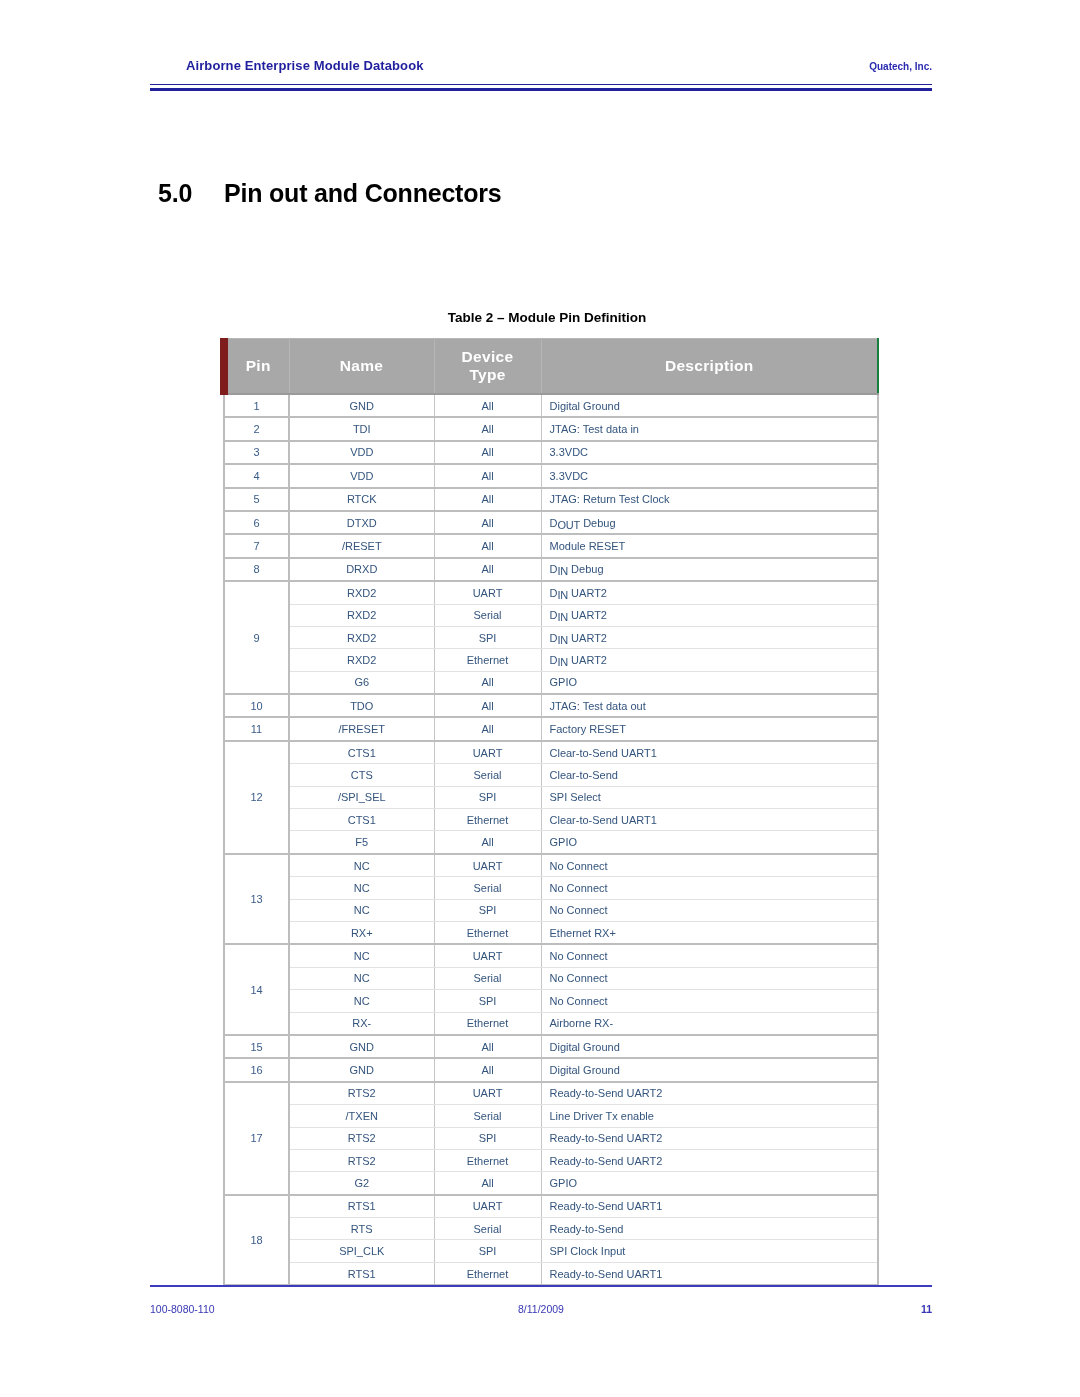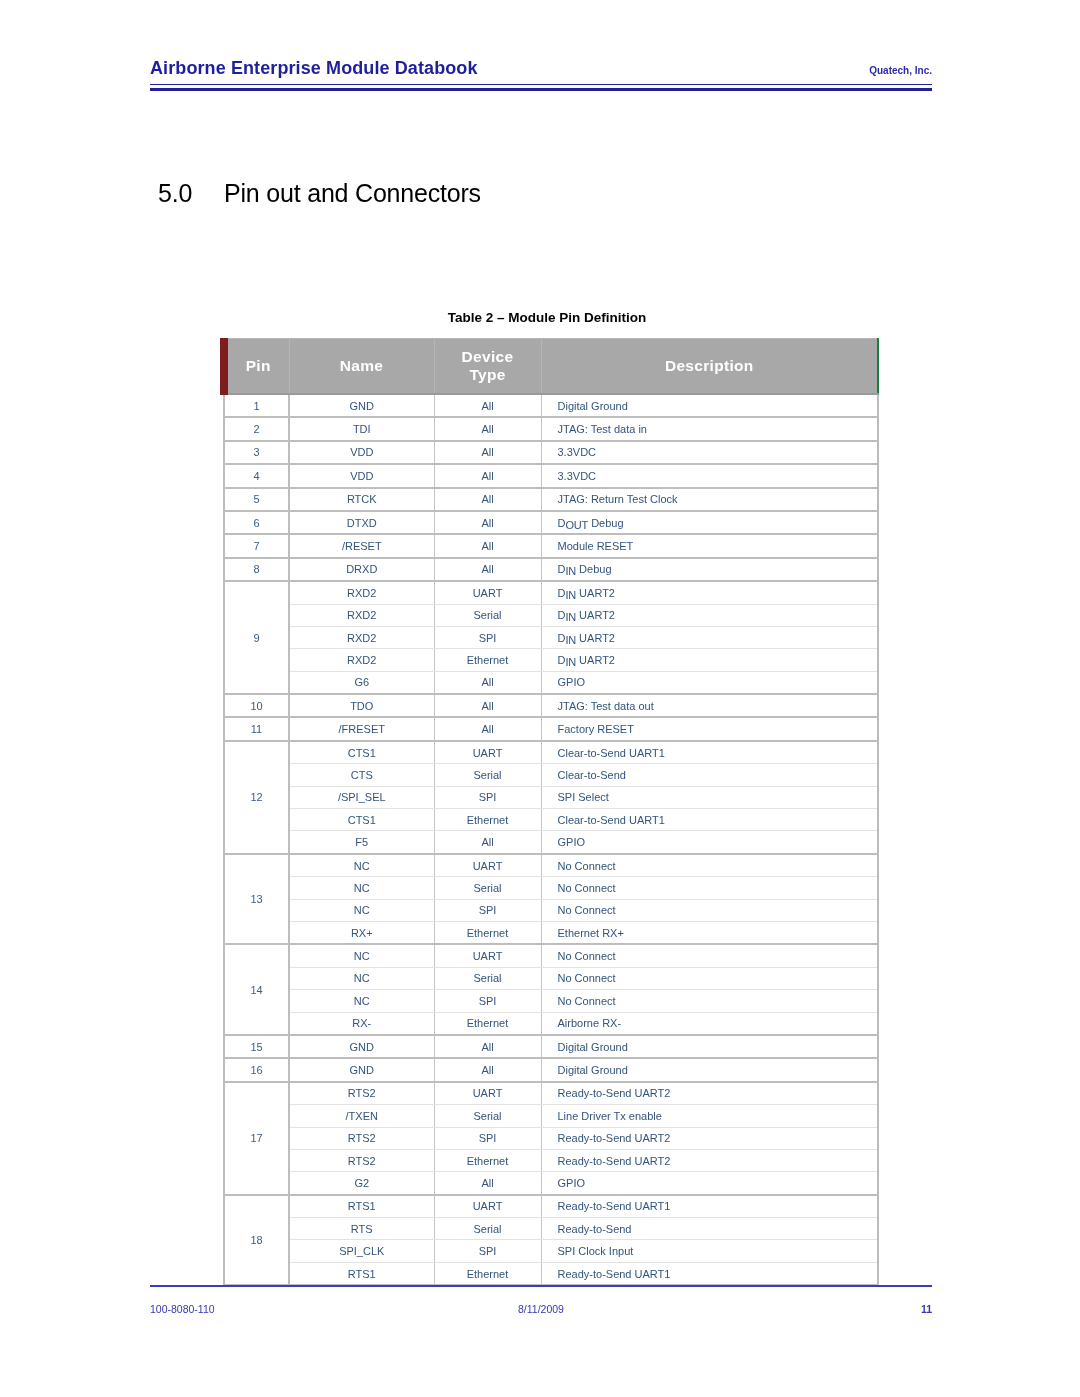--- a/index.html
+++ b/index.html
@@ -26,24 +26,25 @@
   .doc-header {
     position: absolute;
     left: 150px;
     top: 58px;
     width: 782px;
     display: flex;
     align-items: baseline;
     justify-content: space-between;
   }
   .doc-header-title {
-    font-size: 18px;
+    font-size: 13px;
     font-weight: bold;
     color: #1f1f9e;
     letter-spacing: 0.1px;
+    margin-left: 36px;
   }
   .doc-header-company {
     font-size: 10px;
     font-weight: bold;
     color: #2b2bb0;
   }
   .header-rule {
     position: absolute;
     left: 150px;
     top: 84px;
@@ -59,21 +60,21 @@
     height: 3px;
     background: #21219c;
   }
 
   
   .section-heading {
     position: absolute;
     left: 158px;
     top: 162px;
     font-size: 25px;
-    font-weight: normal;
+    font-weight: bold;
     color: #000000;
     letter-spacing: -0.2px;
     white-space: nowrap;
   }
   .section-heading .num {
     display: inline-block;
     width: 66px;
   }
 
   
@@ -140,21 +141,21 @@
     border-right: 1px solid #c4c4c4;
     border-top: 1px solid #e2e2e2;
     border-bottom: 1px solid #e2e2e2;
     vertical-align: middle;
     white-space: nowrap;
     overflow: hidden;
   }
   .pin-table td.c-pin,
   .pin-table td.c-name,
   .pin-table td.c-dev { text-align: center; }
-  .pin-table td.c-desc { text-align: left; padding-left: 16px; }
+  .pin-table td.c-desc { text-align: left; padding-left: 8px; }
 
   
   .pin-table tr.group-start > td {
     border-top: 2px solid #bdbdbd;
   }
   .pin-table tr.group-end > td {
     border-bottom: 2px solid #bdbdbd;
   }
   .pin-table td.c-pin {
     border-left: 2px solid #bdbdbd;

